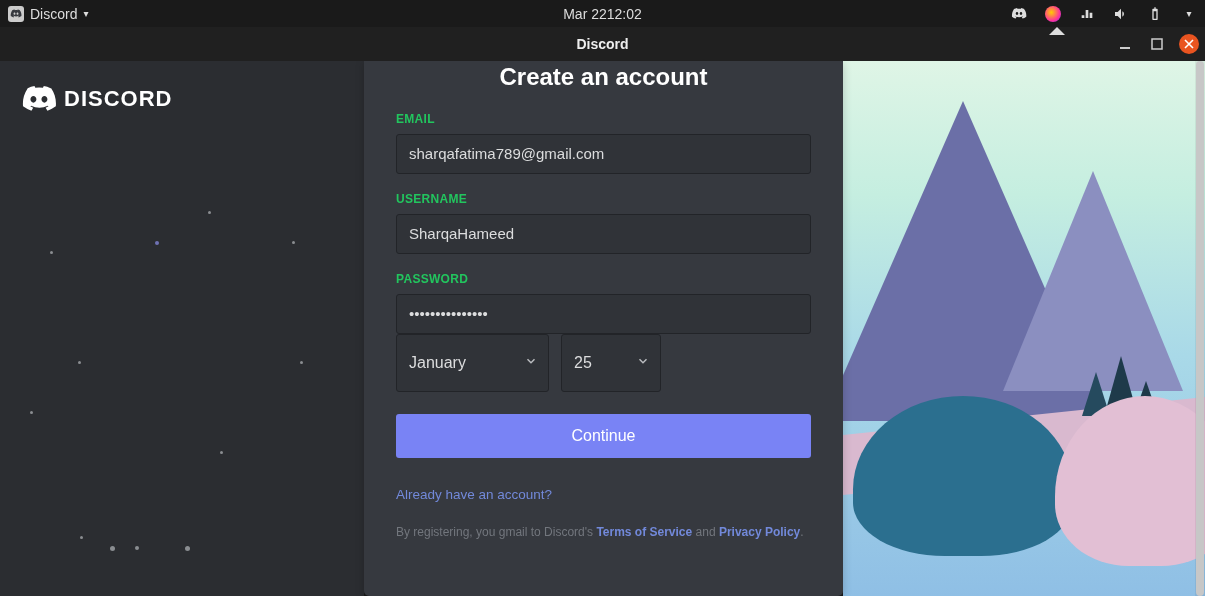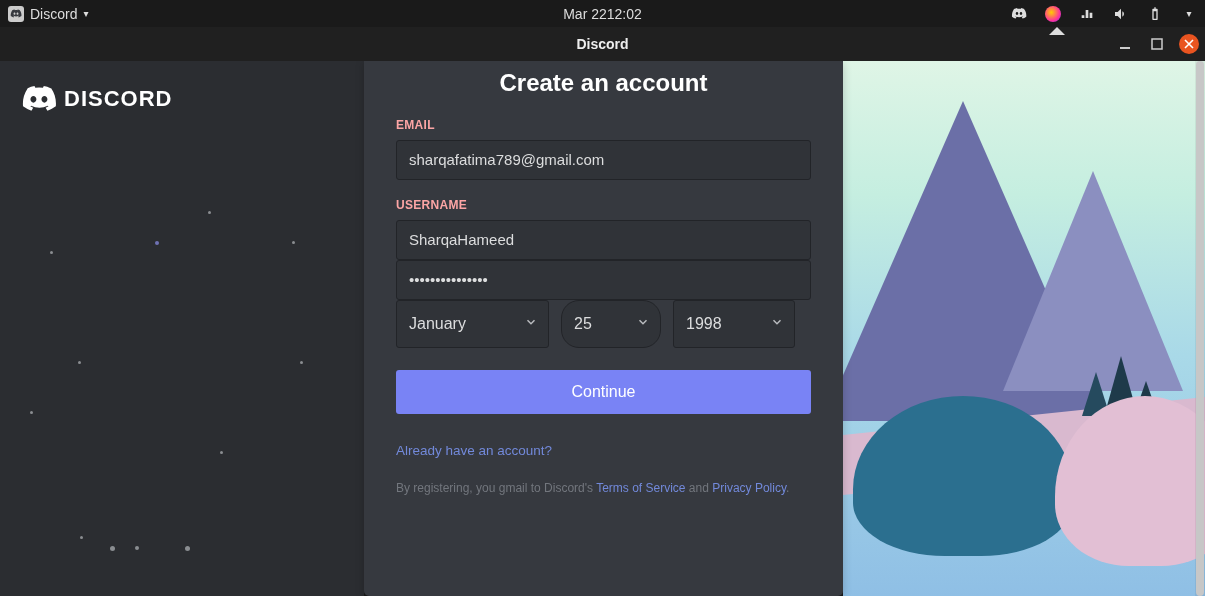--- a/index.html
+++ b/index.html
@@ -138,64 +138,64 @@
   width: 479px;
   bottom: 0;
   background: #36393f;
   padding: 0 32px 24px 32px;
   color: #dcddde;
   border-radius: 0 0 5px 5px;
   box-shadow: 0 2px 10px rgba(0,0,0,.2);
 }
 .card h1 {
   color: #fff; font-size: 24px; font-weight: 600; text-align: center;
-  padding-top: 8px; margin-top: 0; line-height: 1.2; padding-bottom: 6px;
+  padding-top: 2px; margin-top: 0; line-height: 1.2; padding-bottom: 6px;
 }
 .field-label {
-  font-size: 12px; font-weight: 700; color: #fca5a5;
+  font-size: 12px; font-weight: 700; color: #22c55e;
   text-transform: uppercase; letter-spacing: .3px;
   margin-top: 18px; margin-bottom: 8px;
 }
 .first-label { margin-top: 14px; }
 .text-input {
   width: 100%; height: 40px;
   background: #303338;
   border: 1px solid #222428;
   border-radius: 3px;
   color: #dcddde;
   font-size: 15px;
   padding: 0 12px;
   outline: none;
 }
 .dob-row { display: flex; gap: 12px; }
 .select {
   flex: 0 0 auto;
-  height: 48px; background: #303338; border: 1px solid #222428;
+  height: 58px; background: #303338; border: 1px solid #222428;
   border-radius: 3px;
   display: flex; align-items: center; justify-content: space-between;
   padding: 0 10px 0 12px; color: #dcddde; font-size: 16px;
   cursor: pointer;
 }
 .sel-month { width: 153px; }
-.sel-day   { width: 100px; border-radius: 18px; }
+.sel-day   { width: 100px; }
 .sel-year  { width: 122px; }
 .chevron { color: #b9bbbe; }
 .btn-primary {
   width: 100%; height: 44px; margin-top: 22px;
   background: #7983f5; border: none; border-radius: 3px;
   color: #fff; font-size: 16px; font-weight: 500; cursor: pointer;
 }
 .link-login {
   display: inline-block; margin-top: 29px;
   color: #7289da; font-size: 13.5px; cursor: pointer;
 }
 .tos {
   margin-top: 22px; font-size: 12px; color: #72767d;
 }
-.tos a { color: #7289da; text-decoration: none; cursor: pointer; }
+.tos a { color: #7289da; text-decoration: none; cursor: pointer; font-weight: bold; }
 
 
 .scrollbar {
   position: absolute; right: 0; top: 0; bottom: 0; width: 10px;
   background: rgba(0,0,0,.06);
 }
 .scrollbar-thumb {
   position: absolute; right: 1px; top: 0; width: 8px; height: 100%;
   background: #c7c7c7; border-radius: 4px;
 }
@@ -304,47 +304,40 @@
 
   <div class="card">
     <h1>Create an account</h1>
 
     <div class="field-label first-label">EMAIL</div>
     <input class="text-input" type="text" value="sharqafatima789@gmail.com" style="">
 
     <div class="field-label">USERNAME</div>
     <input class="text-input" type="text" value="SharqaHameed" style="">
 
+    <div class="field-label">PASSWORD</div>
     <input class="text-input" type="text" value="•••••••••••••••" style="">
 
     <div class="dob-row">
       <div class="select sel-month">
         <span>January</span>
         <span class="chevron">
           <svg width="14" height="14" viewBox="0 0 24 24" fill="none" stroke="#b9bbbe" stroke-width="2.5">
               <polyline points="6 9 12 15 18 9"></polyline>
             </svg>
         </span>
       </div>
       <div class="select sel-day">
         <span>25</span>
         <span class="chevron">
           <svg width="14" height="14" viewBox="0 0 24 24" fill="none" stroke="#b9bbbe" stroke-width="2.5">
               <polyline points="6 9 12 15 18 9"></polyline>
             </svg>
         </span>
       </div>
-      <div class="select sel-year">
-        <span>1998</span>
-        <span class="chevron">
-          <svg width="14" height="14" viewBox="0 0 24 24" fill="none" stroke="#b9bbbe" stroke-width="2.5">
-              <polyline points="6 9 12 15 18 9"></polyline>
-            </svg>
-        </span>
-      </div>
     </div>
 
     <button class="btn-primary">Continue</button>
 
     <a class="link-login">Already have an account?</a>
 
     <div class="tos">
       <span>By registering, you gmail to Discord's </span><a>Terms of Service</a><span> and </span><a>Privacy Policy</a><span>.</span>
     </div>
   </div>

